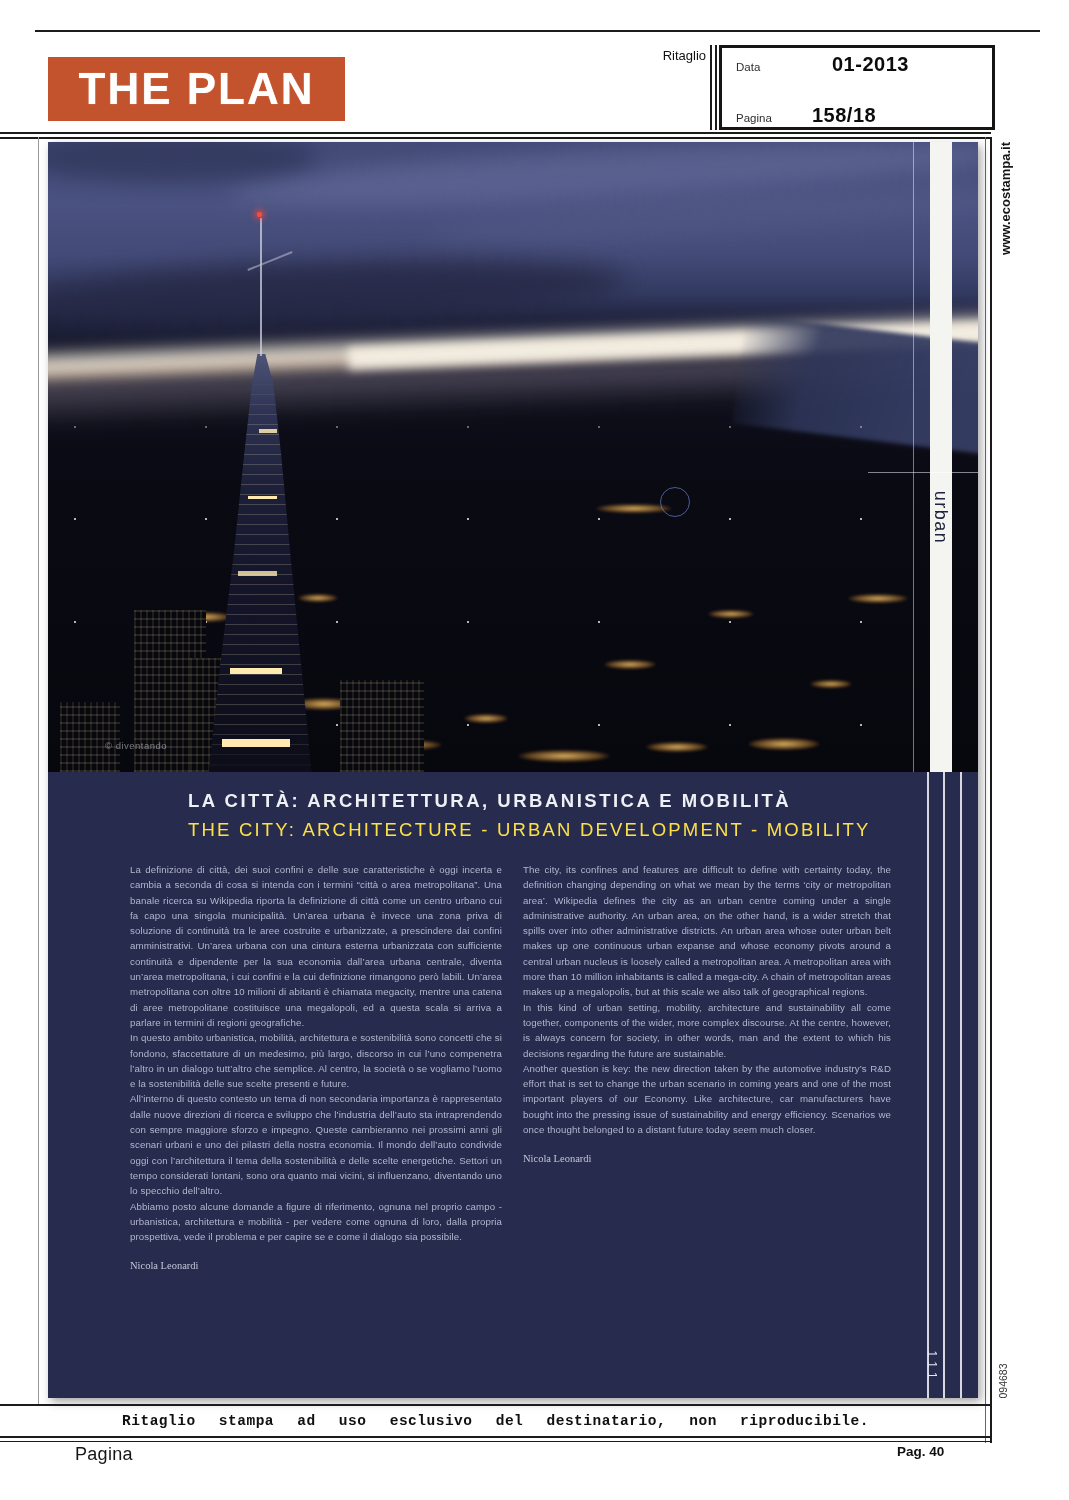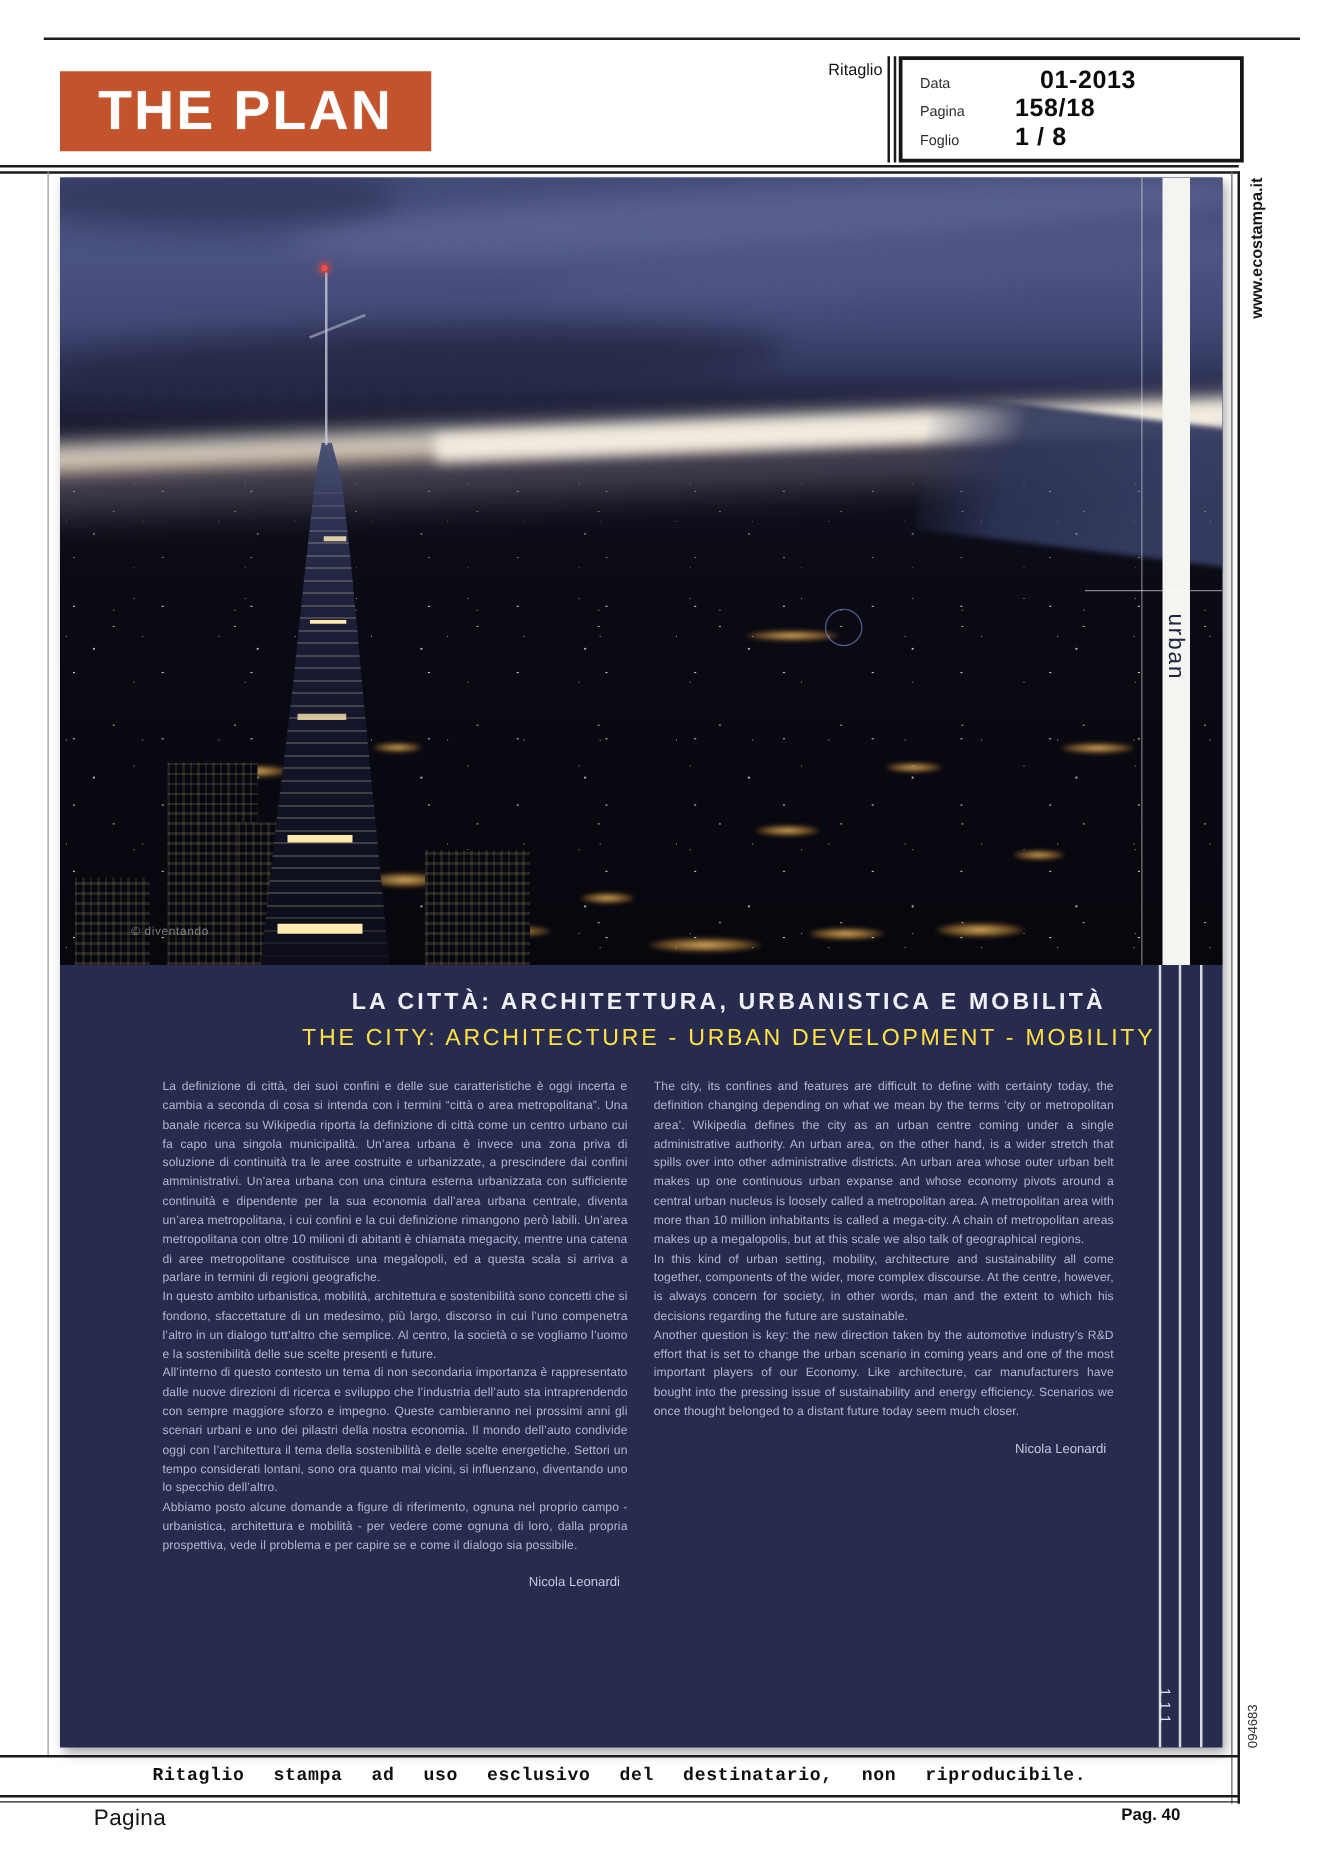--- a/index.html
+++ b/index.html
@@ -13,22 +13,22 @@
   
   .logo { position:absolute; left:48px; top:57px; width:297px; height:64px;
           display:flex; align-items:center; justify-content:center;
           background:#c3532c; }
   .logo span { color:#ffffff; font-weight:800; font-size:44px; letter-spacing:2px;
                text-shadow:0 0 1px rgba(255,255,255,.6); }
   .freq { position:absolute; left:560px; top:48px; width:146px; text-align:right;
           font-size:13px; color:#111; }
   .databox { position:absolute; left:719px; top:45px; width:276px; height:85px;
              border:3px solid #151515; background:#fff;
-             display:flex; flex-direction:column; justify-content:center;
-             padding:5px 8px 5px 14px; }
+             display:flex; flex-direction:column; justify-content:flex-start;
+             padding:5px 8px 5px 14px;gap:28px; }
   .databox .row { display:flex; align-items:baseline; }
   .databox .lbl { width:66px; font-size:11.5px; color:#2e2e2e; }
   .databox .val { font-size:20px; font-weight:600; color:#0c0c0c; letter-spacing:.5px; }
   .databox .row.first .val { margin-left:30px; }
   .databox .row .val { margin-left:10px; }
 
   
   .vwrap { position:absolute; display:flex; align-items:center; justify-content:center; }
   .vwrap span { white-space:nowrap; }
   .watermark span { transform:rotate(-90deg); font-size:13px; font-weight:bold; color:#161616; }
@@ -72,27 +72,27 @@
   .whitestrip { position:absolute; left:882px; top:0; width:22px; height:630px; background:#f4f4f0; z-index:2; }
   .urbanwrap { position:absolute; left:882px; top:300px; width:22px; height:150px; z-index:3;
                display:flex; align-items:center; justify-content:center; }
   .urbanwrap span { transform:rotate(90deg); white-space:nowrap; font-size:18px; color:#20243f;
                     letter-spacing:1.5px; }
   .photorule-v { position:absolute; left:865px; top:0; width:1px; height:630px; background:rgba(255,255,255,.45); }
   .photorule-h { position:absolute; left:820px; top:330px; width:110px; height:1px;
                  background:rgba(255,255,255,.5); z-index:4; }
 
   
-  .titles { position:absolute; left:140px; top:648px; width:790px; text-align:center; }
+  .titles { position:absolute; left:140px; top:648px; width:790px; }
   .title-it { font-size:18.5px; letter-spacing:2.5px; color:#eef0f6; font-weight:600; margin-bottom:7px; }
   .title-en { font-size:18.5px; letter-spacing:2.2px; color:#fde047; font-weight:400; }
   .colwrap { position:absolute; top:720px; }
   .coltext { font-size:9.7px; line-height:15.3px; text-align:justify; color:#b2b7cf; letter-spacing:.1px; }
   .coltext p { margin:0; }
-  .byline { text-align:right; margin-top:16px; padding-right:6px; font-size:10.5px; color:#c3c7da; }
+  .byline { margin-top:16px; padding-right:6px; font-size:10.5px; color:#c3c7da;font-family:Liberation Serif, serif; }
   .col-it { left:82px; width:372px; }
   .col-en { left:475px; width:368px; }
 
   
   .pin { position:absolute; top:630px; width:1.5px; height:626px; background:rgba(248,248,250,.85); }
   .folio111 { position:absolute; left:874px; top:1195px; width:20px; height:60px;
               display:flex; align-items:center; justify-content:center; }
   .folio111 span { transform:rotate(90deg); font-size:12px; letter-spacing:5px; color:#e5e8f2;
                    font-weight:300; white-space:nowrap; }
 

